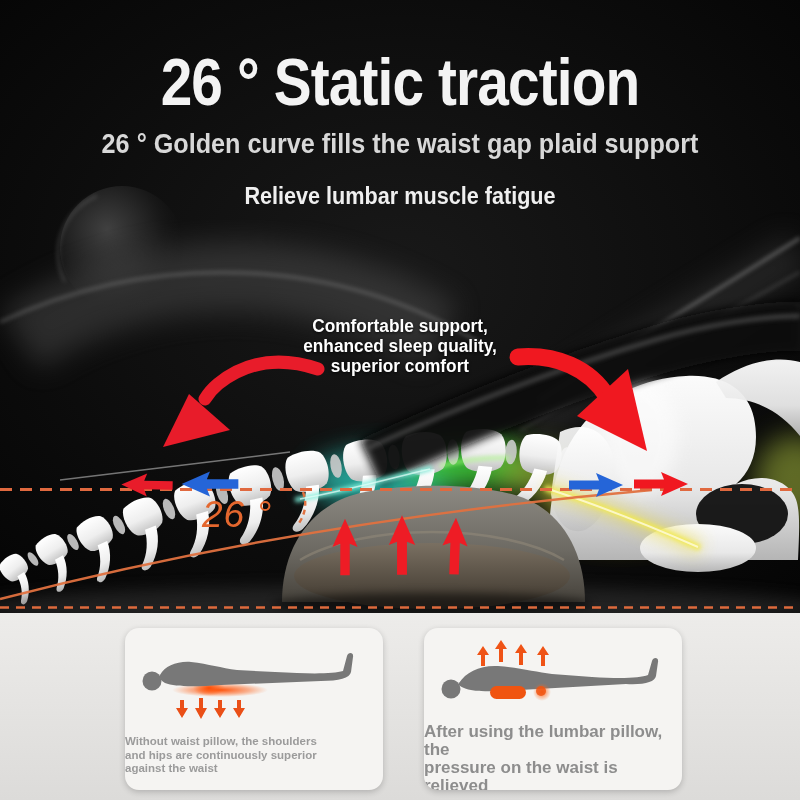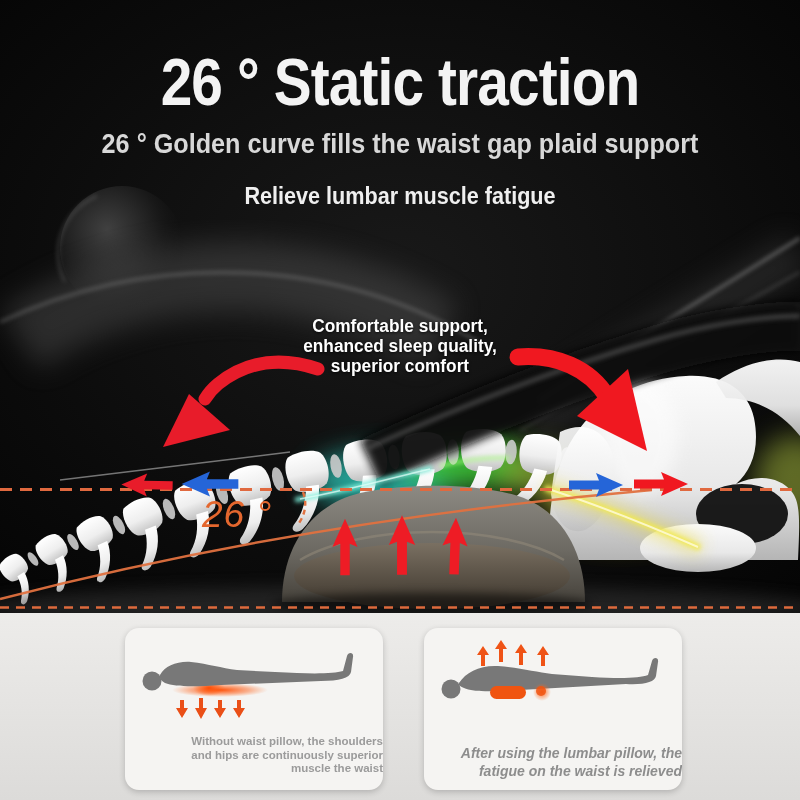--- a/index.html
+++ b/index.html
@@ -15,23 +15,23 @@
            transform:scaleX(.96);text-shadow:0 1px 3px rgba(0,0,0,.8);}
   .angle-label{position:absolute;top:494px;left:202px;font-size:37px;font-weight:400;
                color:#e4672e;z-index:5;letter-spacing:1px;font-style:italic;}
   .footer{position:absolute;top:613px;left:0;width:800px;height:187px;
           background:linear-gradient(#edecea,#dcdbd9);z-index:4;}
   .card{position:absolute;top:15px;width:258px;height:162px;background:#f5f4f2;
         border-radius:14px;box-shadow:0 2px 6px rgba(0,0,0,.20);overflow:hidden;}
   .card-a{left:125px;} .card-b{left:424px;}
   .card svg{display:block;}
   .card-a svg{margin-top:10px;} .card-b svg{margin-top:6px;}
-  .card-text{text-align:right;font-weight:700;}
+  .card-text{text-align:left;font-weight:700;}
   .card-a .card-text{font-size:11.5px;line-height:13.5px;color:#9b9b9b;margin-top:12px;}
-  .card-b .card-text{font-size:14px;line-height:18px;color:#8d8d8d;margin-top:25px;font-style:italic;}
+  .card-b .card-text{font-size:17px;line-height:18px;color:#8d8d8d;margin-top:4px;}
 </style>
 </head>
 <body>
 
 <div class="stage">
 
   <svg class="scene-svg" width="800" height="613" viewBox="0 0 800 613">
     <defs>
       <radialGradient id="vig" cx="50%" cy="45%" r="75%">
         <stop offset="0%" stop-color="#191919"></stop>
@@ -220,21 +220,21 @@
         <g fill="#ea4f17">
           <path d="M 55 62 L 59 62 L 59 70 L 63 70 L 57 80 L 51 70 L 55 70 Z"></path>
           <path d="M 74 60 L 78 60 L 78 70 L 82 70 L 76 81 L 70 70 L 74 70 Z"></path>
           <path d="M 93 62 L 97 62 L 97 70 L 101 70 L 95 80 L 89 70 L 93 70 Z"></path>
           <path d="M 112 62 L 116 62 L 116 70 L 120 70 L 114 80 L 108 70 L 112 70 Z"></path>
         </g>
       </svg>
       <div class="card-text">
         <div>Without waist pillow, the shoulders</div>
         <div>and hips are continuously superior</div>
-        <div>muscle the waist</div>
+        <div>against the waist</div>
       </div>
     </div>
 
     <div class="card card-b">
       <svg width="258" height="85" viewBox="0 0 258 85">
         <defs>
           <radialGradient id="orGlowB" cx="50%" cy="50%" r="50%">
             <stop offset="0%" stop-color="#ff5a10" stop-opacity=".9"></stop>
             <stop offset="100%" stop-color="#ff6a20" stop-opacity="0"></stop>
           </radialGradient>
@@ -248,18 +248,18 @@
         <g fill="#787878">
           <circle cx="27" cy="55" r="9.5"></circle>
           <path d="M 35 49 C 42 38 56 31 74 32 C 96 34 112 38 128 40 L 168 43 C 198 45 216 44 224 41 L 228 27 C 229 23 235 23 234 28 L 232 42 C 231 48 220 51 202 50 L 96 56 C 68 58 48 58 40 54 C 36 52 34 51 35 49 Z"></path>
         </g>
         <circle cx="118" cy="58" r="9" fill="url(#orGlowB)"></circle>
         <rect x="66" y="52" width="36" height="13" rx="6.5" fill="#f05410"></rect>
         <circle cx="117" cy="57" r="5" fill="#f05410" opacity=".85"></circle>
       </svg>
       <div class="card-text">
         <div>After using the lumbar pillow, the</div>
-        <div>fatigue on the waist is relieved</div>
+        <div>pressure on the waist is relieved</div>
       </div>
     </div>
 
   </div>
 </div>
 
 </body></html>

